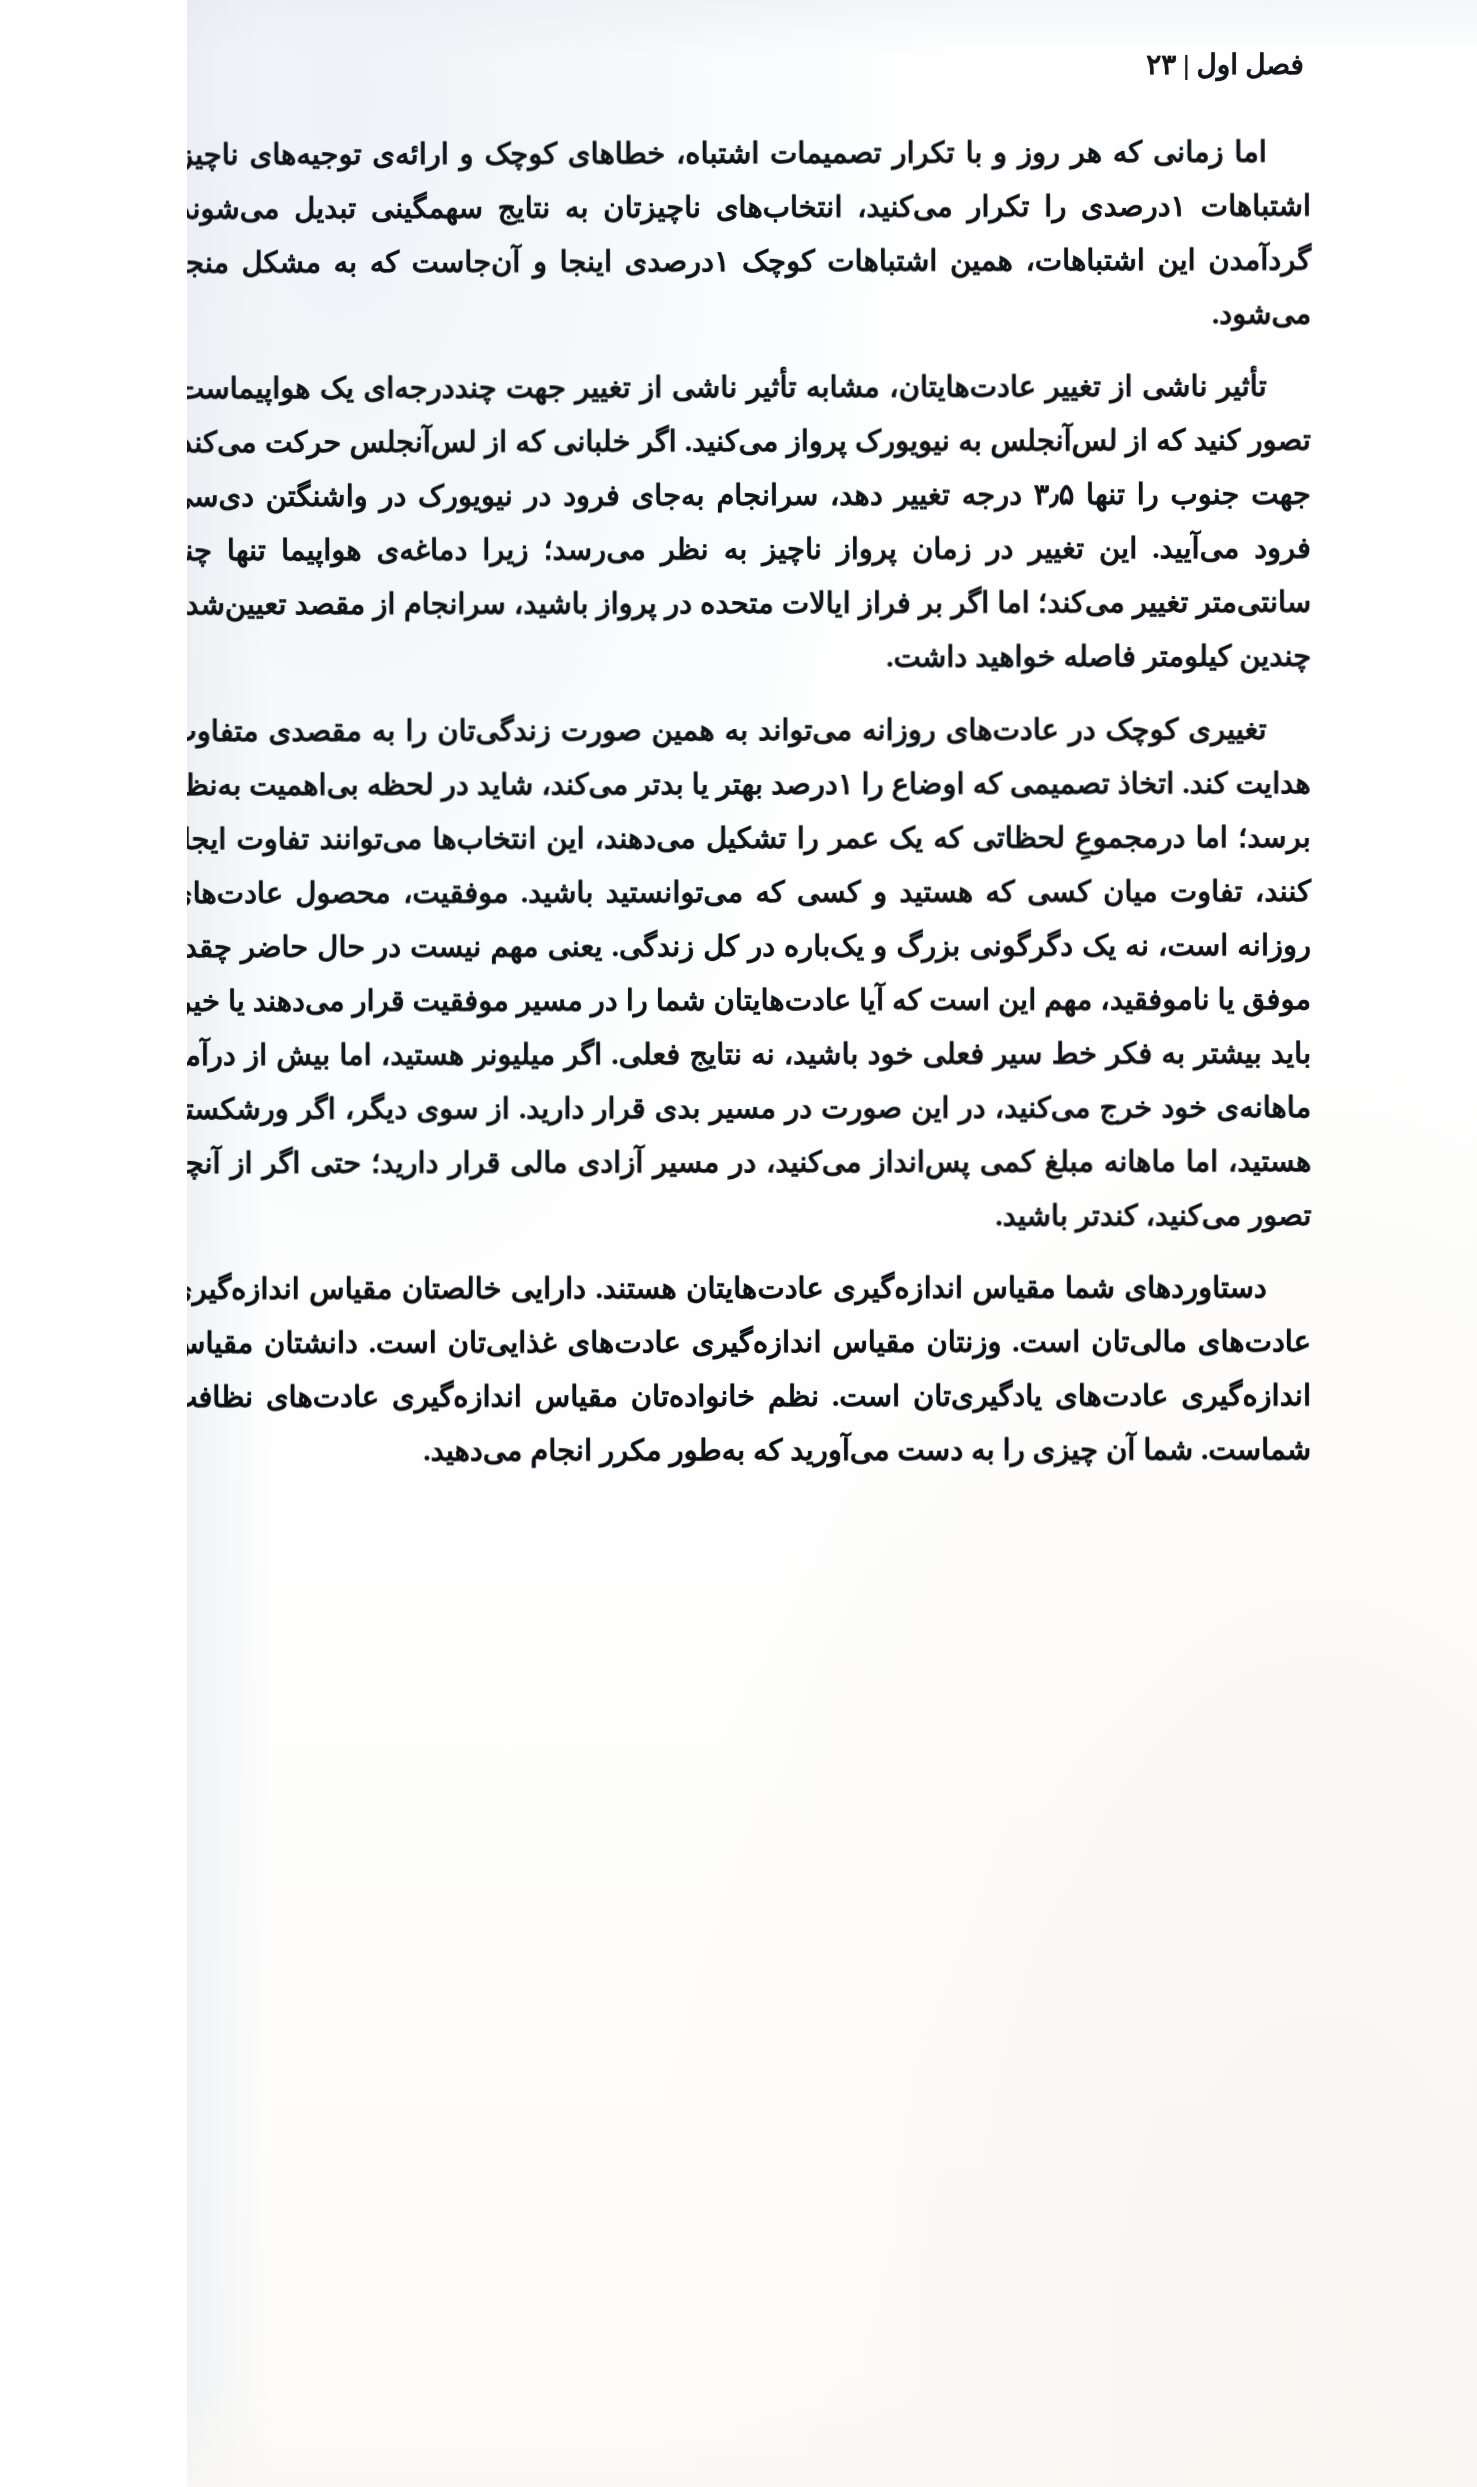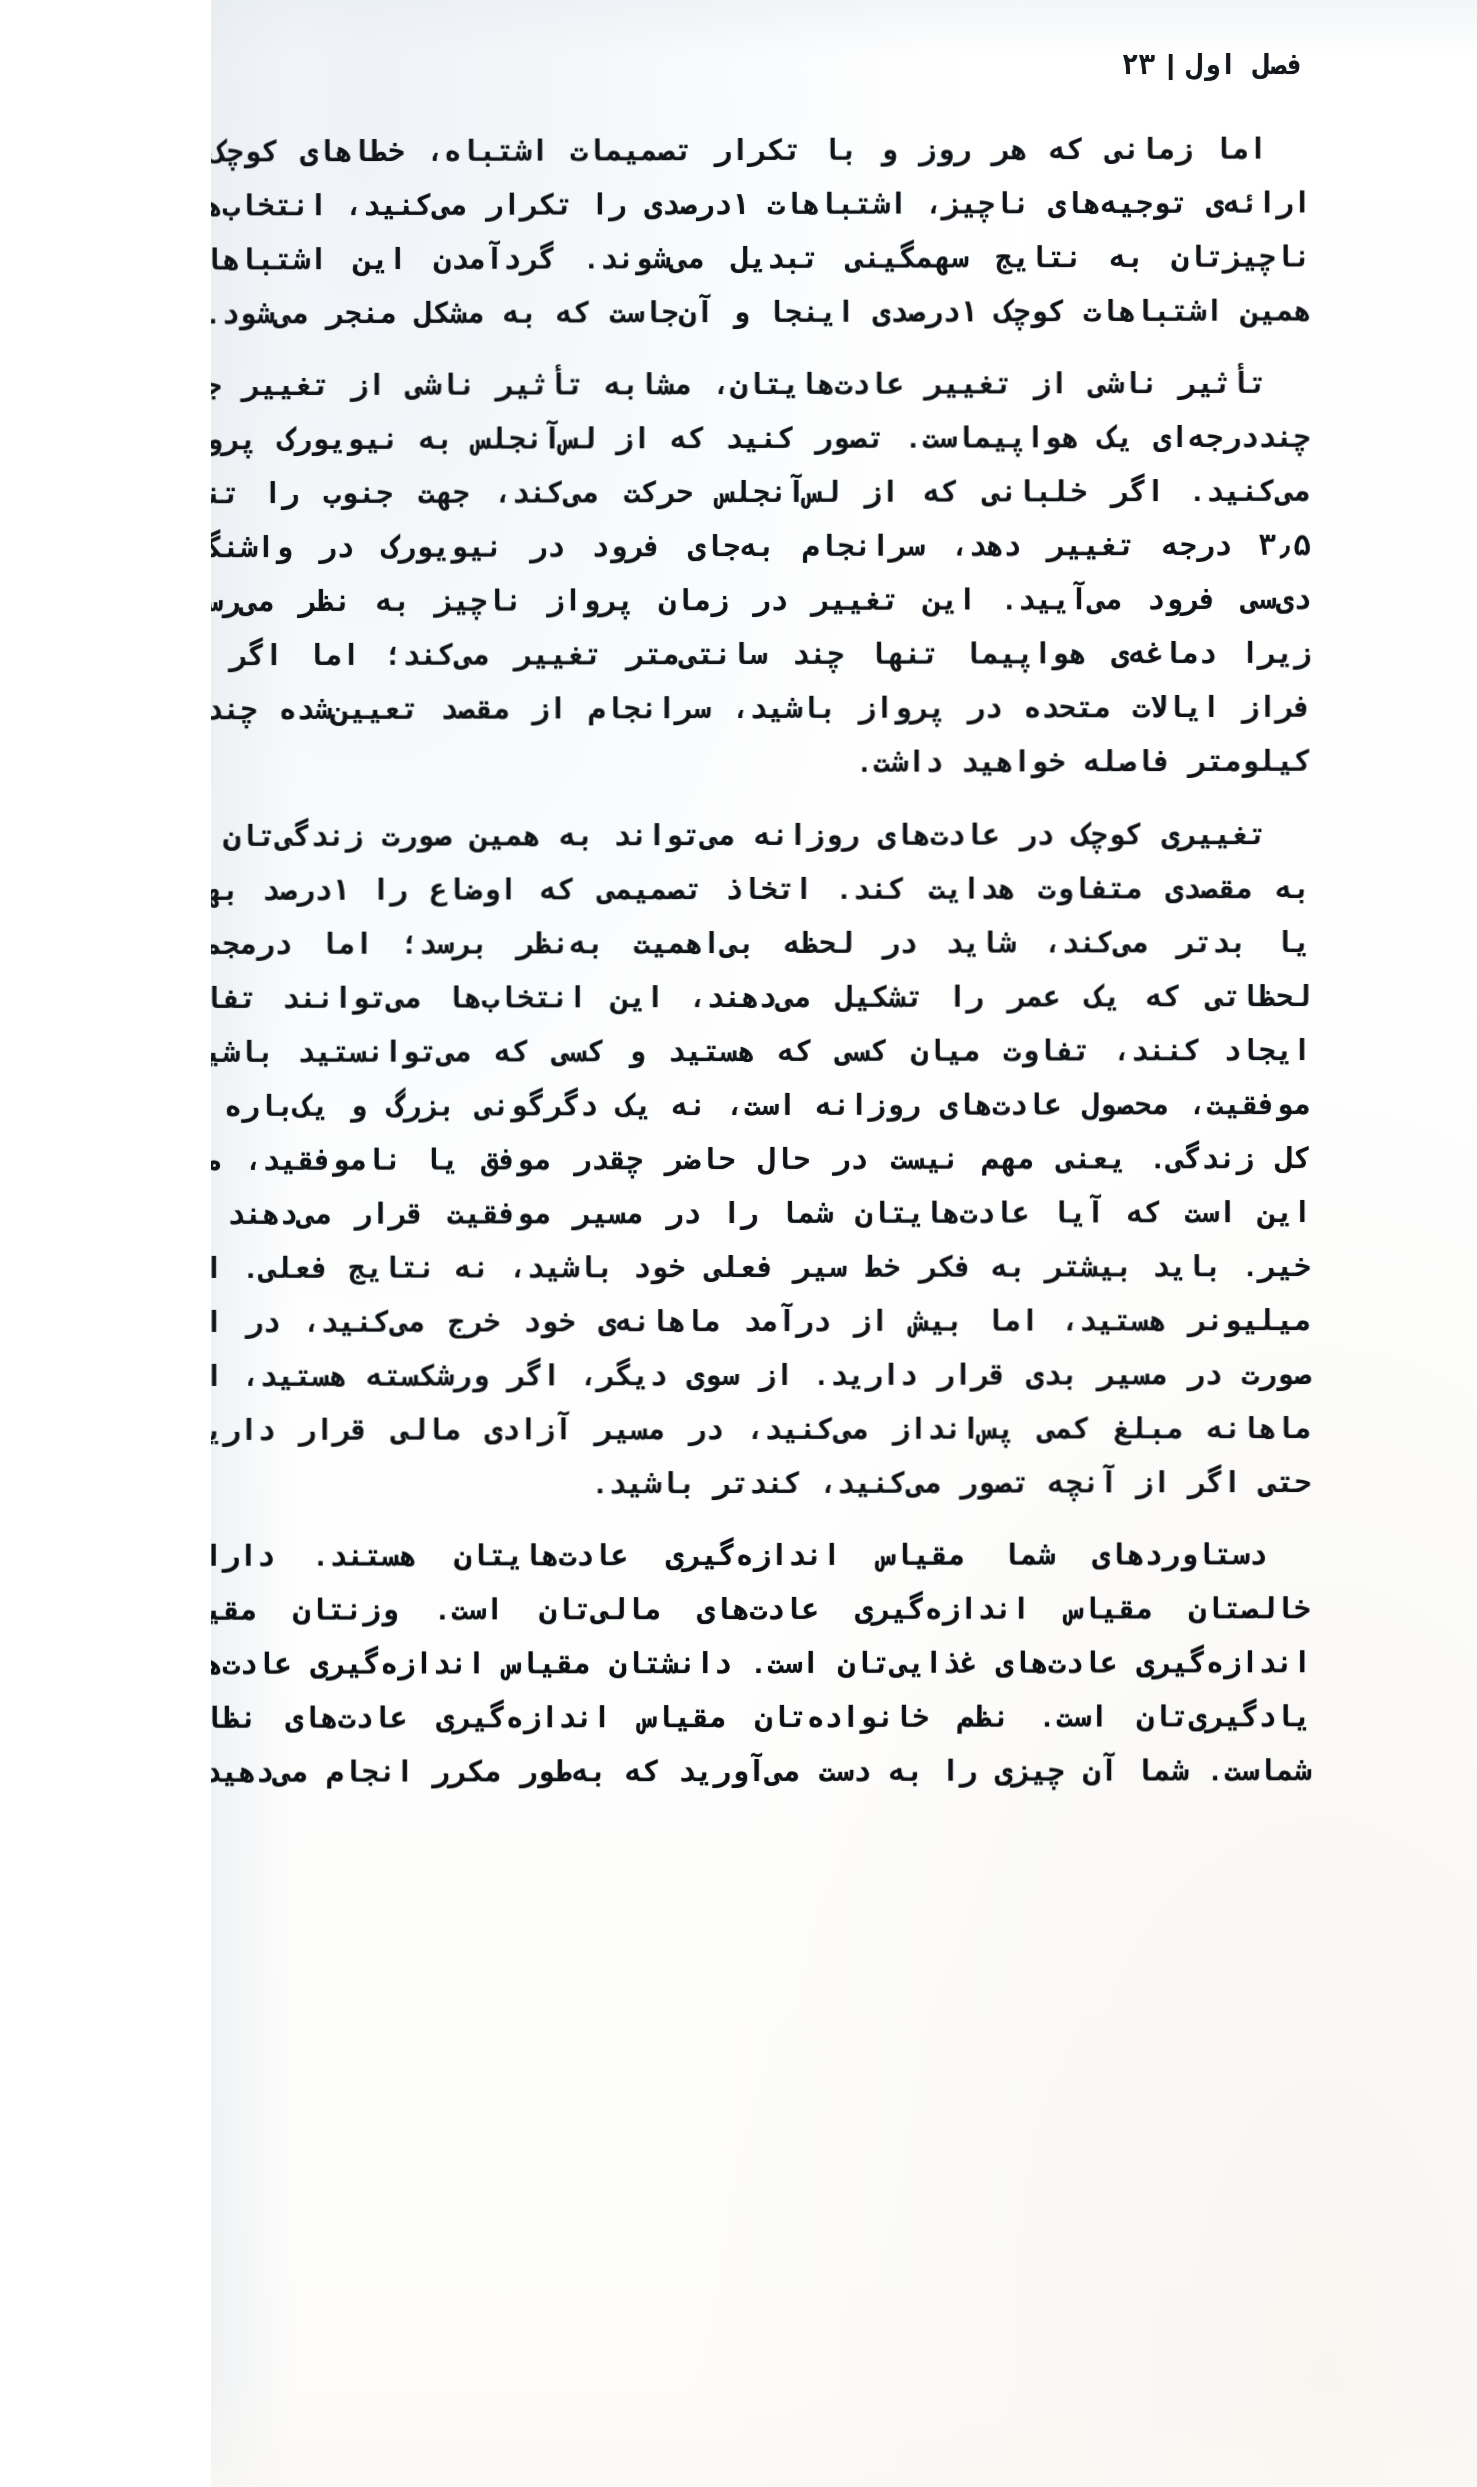--- a/index.html
+++ b/index.html
@@ -7,26 +7,27 @@
     margin: 0;
     padding: 0;
     background: #ffffff;
   }
   .page {
     position: relative;
     width: 1266px;
     height: 2487px;
     background: #fdfdfd;
     overflow: hidden;
-    font-family: Liberation Mono, monospace;
+    font-family: Liberation Serif, serif;
     
     background-image:
       radial-gradient(ellipse at 12% 4%, rgba(236,241,246,0.85) 0%, rgba(255,255,255,0) 38%),
       radial-gradient(ellipse at 88% 96%, rgba(247,245,240,0.9) 0%, rgba(255,255,255,0) 42%),
       linear-gradient(180deg, #ffffff 0%, #fefefe 55%, #fdfcfa 100%);
+    padding-left: 24px;
   }
 
   
   .running-head {
     position: absolute;
     top: 48px;
     right: 173px;
     direction: rtl;
     font-size: 28px;
     font-weight: 700;

